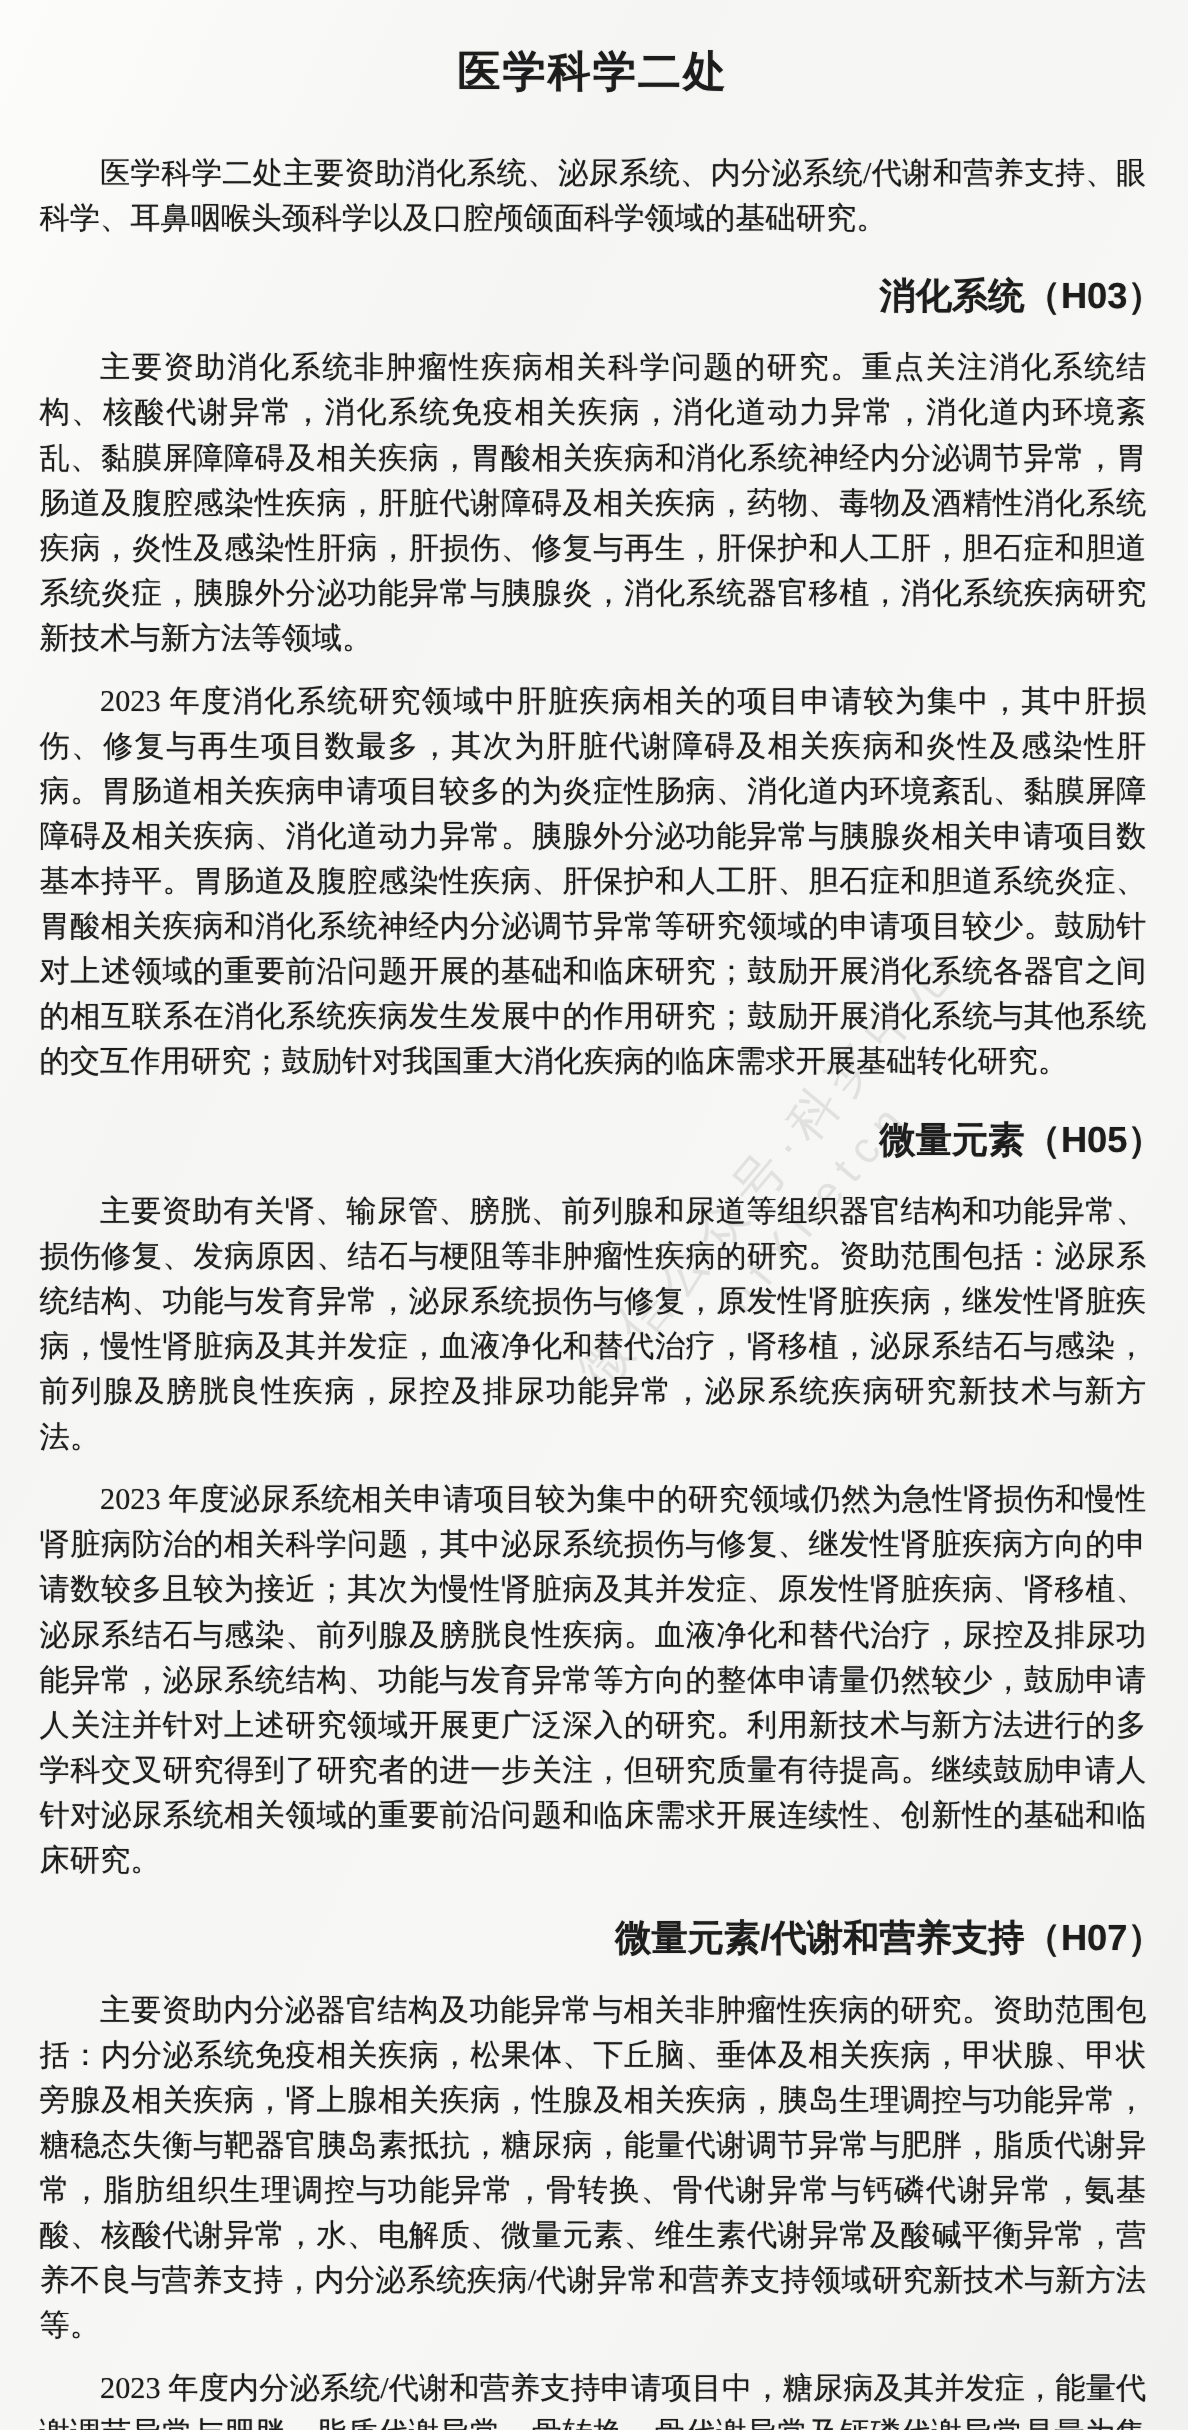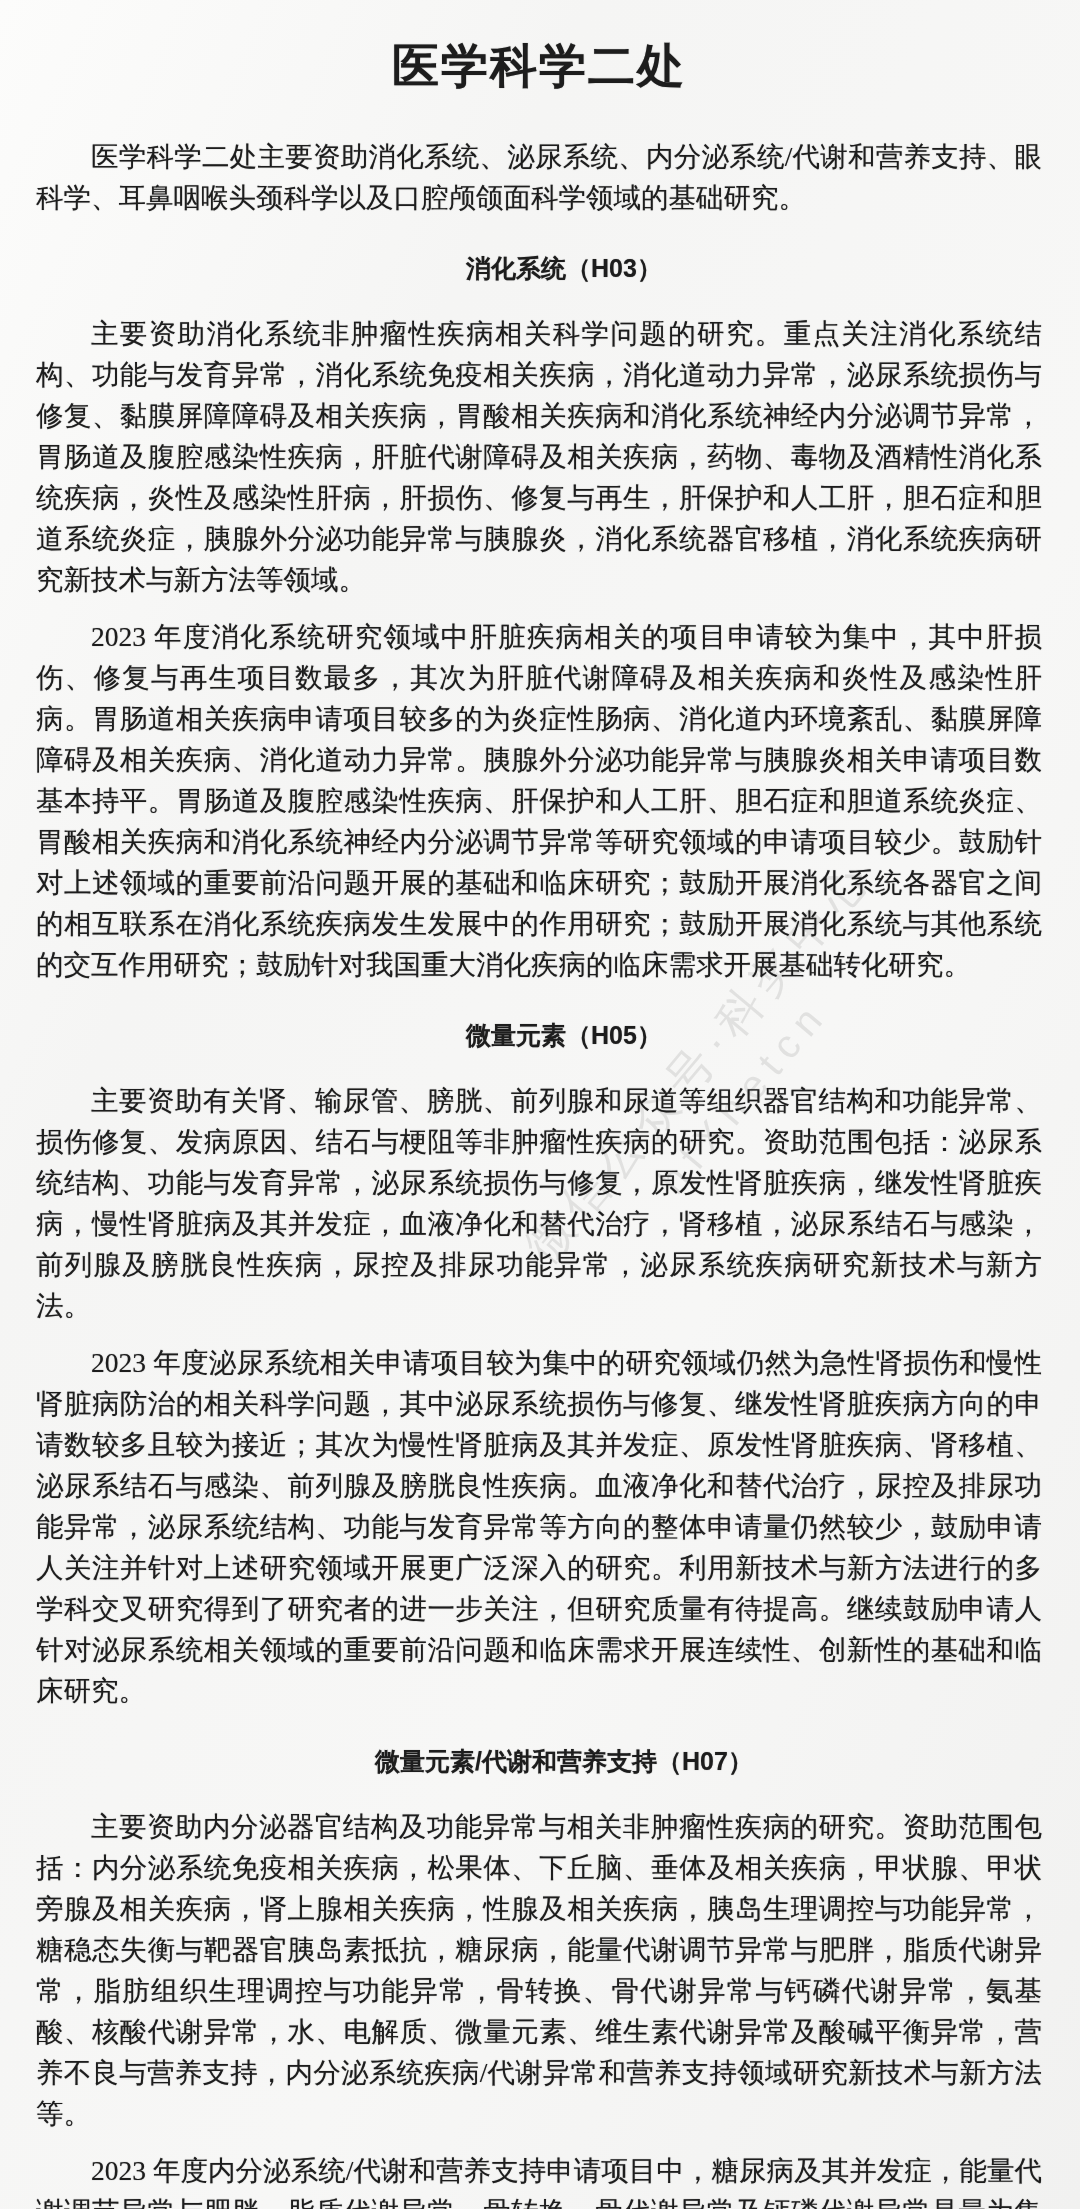--- a/index.html
+++ b/index.html
@@ -25,38 +25,38 @@
     font-family: "Liberation Serif", "DejaVu Serif", serif;
     font-size: 27.5px;
     line-height: 41px;
     text-align: justify;
     text-shadow: 0 0 1px rgba(30,30,30,0.55);
   }
   .doc-title {
     margin: 16px 0 46px 0;
     text-align: center;
     font-family: Liberation Serif, serif;
-    font-size: 47px;
+    font-size: 39px;
     line-height: 48px;
     font-weight: 700;
     letter-spacing: 2px;
     text-indent: 0;
   }
   .doc p {
     margin: 16px;
     text-indent: 2em;
   }
   .doc h2 {
     margin: 30px 0 24px 0;
     font-family: "Liberation Sans", "DejaVu Sans", sans-serif;
-    font-size: 25px;
+    font-size: 33px;
     line-height: 41px;
     font-weight: 700;
     text-indent: 2em;
-    text-align: center;
+    text-align: right;
   }
   .watermark {
     position: absolute;
     z-index: 1;
     left: 400px;
     top: 1020px;
     width: 640px;
     transform: rotate(-50deg);
     transform-origin: center center;
     color: rgba(125, 125, 125, 0.18);
@@ -84,21 +84,21 @@
     <div class="wm-line1">微信公众号·科奖中心</div>
     <div class="wm-line2">hfXnetcn</div>
   </div>
 
   <div class="doc">
     <h1 class="doc-title">医学科学二处</h1>
 
     <p>医学科学二处主要资助消化系统、泌尿系统、内分泌系统/代谢和营养支持、眼科学、耳鼻咽喉头颈科学以及口腔颅颌面科学领域的基础研究。</p>
 
     <h2>消化系统（H03）</h2>
-    <p>主要资助消化系统非肿瘤性疾病相关科学问题的研究。重点关注消化系统结构、功能与发育异常，消化系统免疫相关疾病，消化道动力异常，泌尿系统损伤与修复、黏膜屏障障碍及相关疾病，胃酸相关疾病和消化系统神经内分泌调节异常，胃肠道及腹腔感染性疾病，肝脏代谢障碍及相关疾病，药物、毒物及酒精性消化系统疾病，炎性及感染性肝病，肝损伤、修复与再生，肝保护和人工肝，胆石症和胆道系统炎症，胰腺外分泌功能异常与胰腺炎，消化系统器官移植，消化系统疾病研究新技术与新方法等领域。</p>
+    <p>主要资助消化系统非肿瘤性疾病相关科学问题的研究。重点关注消化系统结构、核酸代谢异常，消化系统免疫相关疾病，消化道动力异常，消化道内环境紊乱、黏膜屏障障碍及相关疾病，胃酸相关疾病和消化系统神经内分泌调节异常，胃肠道及腹腔感染性疾病，肝脏代谢障碍及相关疾病，药物、毒物及酒精性消化系统疾病，炎性及感染性肝病，肝损伤、修复与再生，肝保护和人工肝，胆石症和胆道系统炎症，胰腺外分泌功能异常与胰腺炎，消化系统器官移植，消化系统疾病研究新技术与新方法等领域。</p>
     <p>2023 年度消化系统研究领域中肝脏疾病相关的项目申请较为集中，其中肝损伤、修复与再生项目数最多，其次为肝脏代谢障碍及相关疾病和炎性及感染性肝病。胃肠道相关疾病申请项目较多的为炎症性肠病、消化道内环境紊乱、黏膜屏障障碍及相关疾病、消化道动力异常。胰腺外分泌功能异常与胰腺炎相关申请项目数基本持平。胃肠道及腹腔感染性疾病、肝保护和人工肝、胆石症和胆道系统炎症、胃酸相关疾病和消化系统神经内分泌调节异常等研究领域的申请项目较少。鼓励针对上述领域的重要前沿问题开展的基础和临床研究；鼓励开展消化系统各器官之间的相互联系在消化系统疾病发生发展中的作用研究；鼓励开展消化系统与其他系统的交互作用研究；鼓励针对我国重大消化疾病的临床需求开展基础转化研究。</p>
 
     <h2>微量元素（H05）</h2>
     <p>主要资助有关肾、输尿管、膀胱、前列腺和尿道等组织器官结构和功能异常、损伤修复、发病原因、结石与梗阻等非肿瘤性疾病的研究。资助范围包括：泌尿系统结构、功能与发育异常，泌尿系统损伤与修复，原发性肾脏疾病，继发性肾脏疾病，慢性肾脏病及其并发症，血液净化和替代治疗，肾移植，泌尿系结石与感染，前列腺及膀胱良性疾病，尿控及排尿功能异常，泌尿系统疾病研究新技术与新方法。</p>
     <p>2023 年度泌尿系统相关申请项目较为集中的研究领域仍然为急性肾损伤和慢性肾脏病防治的相关科学问题，其中泌尿系统损伤与修复、继发性肾脏疾病方向的申请数较多且较为接近；其次为慢性肾脏病及其并发症、原发性肾脏疾病、肾移植、泌尿系结石与感染、前列腺及膀胱良性疾病。血液净化和替代治疗，尿控及排尿功能异常，泌尿系统结构、功能与发育异常等方向的整体申请量仍然较少，鼓励申请人关注并针对上述研究领域开展更广泛深入的研究。利用新技术与新方法进行的多学科交叉研究得到了研究者的进一步关注，但研究质量有待提高。继续鼓励申请人针对泌尿系统相关领域的重要前沿问题和临床需求开展连续性、创新性的基础和临床研究。</p>
 
     <h2>微量元素/代谢和营养支持（H07）</h2>
     <p>主要资助内分泌器官结构及功能异常与相关非肿瘤性疾病的研究。资助范围包括：内分泌系统免疫相关疾病，松果体、下丘脑、垂体及相关疾病，甲状腺、甲状旁腺及相关疾病，肾上腺相关疾病，性腺及相关疾病，胰岛生理调控与功能异常，糖稳态失衡与靶器官胰岛素抵抗，糖尿病，能量代谢调节异常与肥胖，脂质代谢异常，脂肪组织生理调控与功能异常，骨转换、骨代谢异常与钙磷代谢异常，氨基酸、核酸代谢异常，水、电解质、微量元素、维生素代谢异常及酸碱平衡异常，营养不良与营养支持，内分泌系统疾病/代谢异常和营养支持领域研究新技术与新方法等。</p>
     <p>2023 年度内分泌系统/代谢和营养支持申请项目中，糖尿病及其并发症，能量代谢调节异常与肥胖，脂质代谢异常，骨转换、骨代谢异常及钙磷代谢异常是最为集中的领域。涉及免疫、炎症、干细胞、肠道微生态的项目较多，但原创性的工作不多。申请量较少的研究领域为肾上腺及相关疾病，性腺及相关疾病，营养不良与营养支持，水、电解质、微量元素、维生素代谢异常及酸碱平衡异常等方面，鼓励针对上述领域的重要前沿问题开展基础和临床研究。鼓励利用新技术、新方法开展内分泌系统/代谢和营养支持领域的研究；鼓励围绕在临床中发现的新现象、新问题进行探索及设计合理、深入的研究。</p>
   </div>

